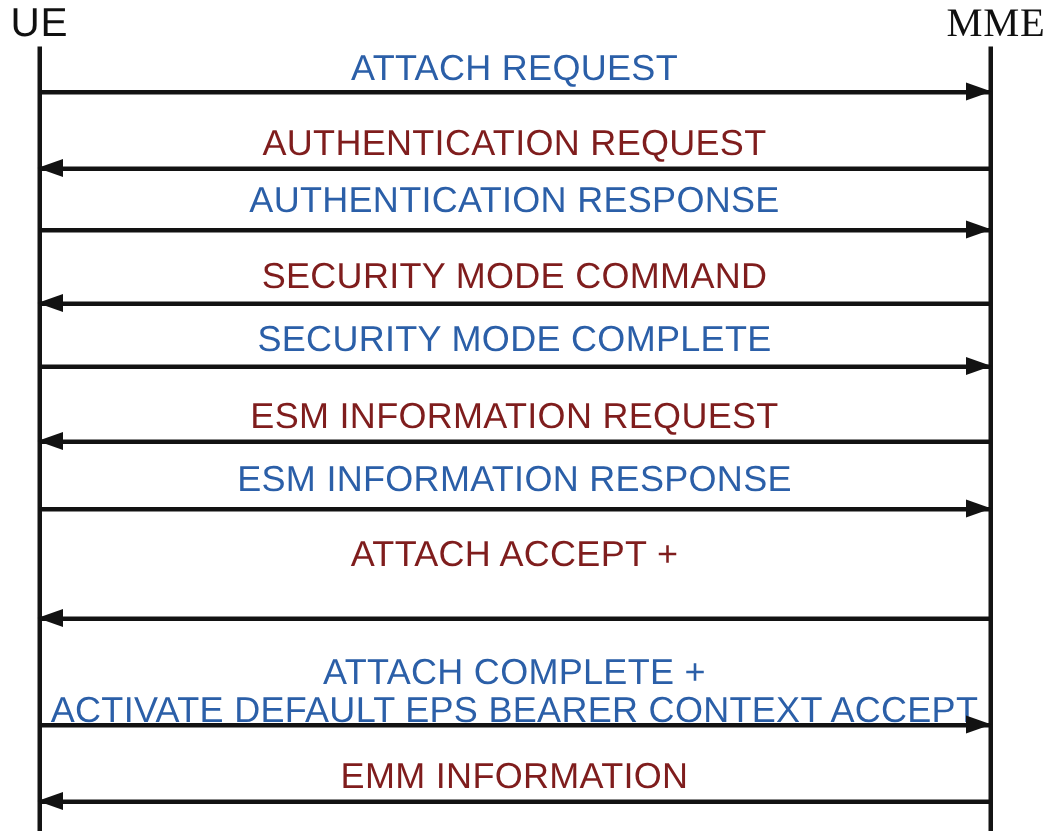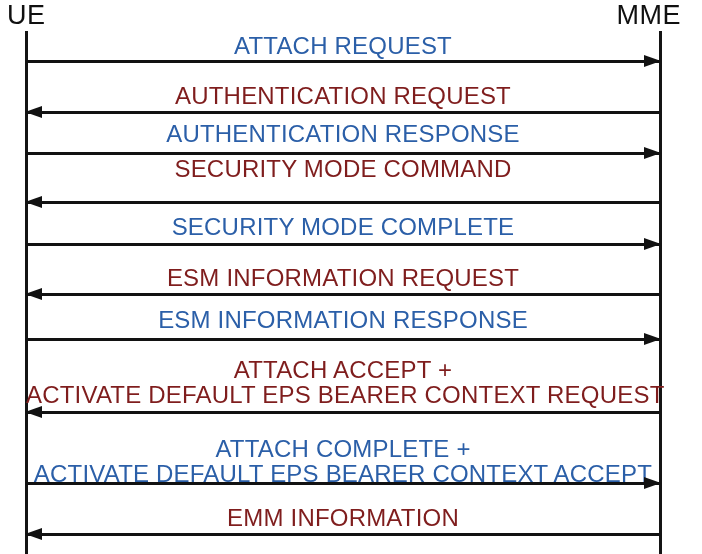--- a/index.html
+++ b/index.html
@@ -23,21 +23,21 @@
   .actor-label {
     position: absolute;
     top: 0px;
     font-size: 27px;
     line-height: 30px;
     color: #101010;
     letter-spacing: 0.5px;
     white-space: nowrap;
   }
   .actor-label.left  { left: 7px; }
-  .actor-label.right { right: 21px; }
+  .actor-label.right { right: 5px; font-family: Liberation Serif, serif; }
 
   
   .lifeline {
     position: absolute;
     top: 31px;
     width: 3px;
     height: 523px;
     background: #141414;
   }
   .lifeline.left  { left: 25px; }
@@ -109,39 +109,38 @@
       </div>
       <div class="message">
         <div class="msg-label red" style="top: 83px;"><span class="l1">AUTHENTICATION REQUEST</span></div>
         <div class="arrow to-left" style="top: 111px;"></div>
       </div>
       <div class="message">
         <div class="msg-label blue" style="top: 121px;"><span class="l1">AUTHENTICATION RESPONSE</span></div>
         <div class="arrow to-right" style="top: 152px;"></div>
       </div>
       <div class="message">
-        <div class="msg-label red" style="top: 156px;"><span class="l1">SECURITY MODE COMMAND</span></div>
+        <div class="msg-label red" style="top: 172px;"><span class="l1">SECURITY MODE COMMAND</span></div>
         <div class="arrow to-left" style="top: 201px;"></div>
       </div>
       <div class="message">
         <div class="msg-label blue" style="top: 214px;"><span class="l1">SECURITY MODE COMPLETE</span></div>
         <div class="arrow to-right" style="top: 243px;"></div>
       </div>
       <div class="message">
         <div class="msg-label red" style="top: 265px;"><span class="l1">ESM INFORMATION REQUEST</span></div>
         <div class="arrow to-left" style="top: 293px;"></div>
       </div>
       <div class="message">
         <div class="msg-label blue" style="top: 307px;"><span class="l1">ESM INFORMATION RESPONSE</span></div>
         <div class="arrow to-right" style="top: 338px;"></div>
       </div>
       <div class="message">
         <div class="msg-label red two-line" style="top: 357px;">
           <span class="l1" style="display: block; text-align: center;">ATTACH ACCEPT +</span>
-          <span class="l2">ACTIVATE DEFAULT EPS BEARER CONTEXT REQUEST</span>
         </div>
         <div class="arrow to-left" style="top: 411px;"></div>
       </div>
       <div class="message">
         <div class="msg-label blue two-line" style="top: 436px;">
           <span class="l1" style="display: block;">ATTACH COMPLETE +</span>
           <span class="l2">ACTIVATE DEFAULT EPS BEARER CONTEXT ACCEPT</span>
         </div>
         <div class="arrow to-right" style="top: 482px;"></div>
       </div>

